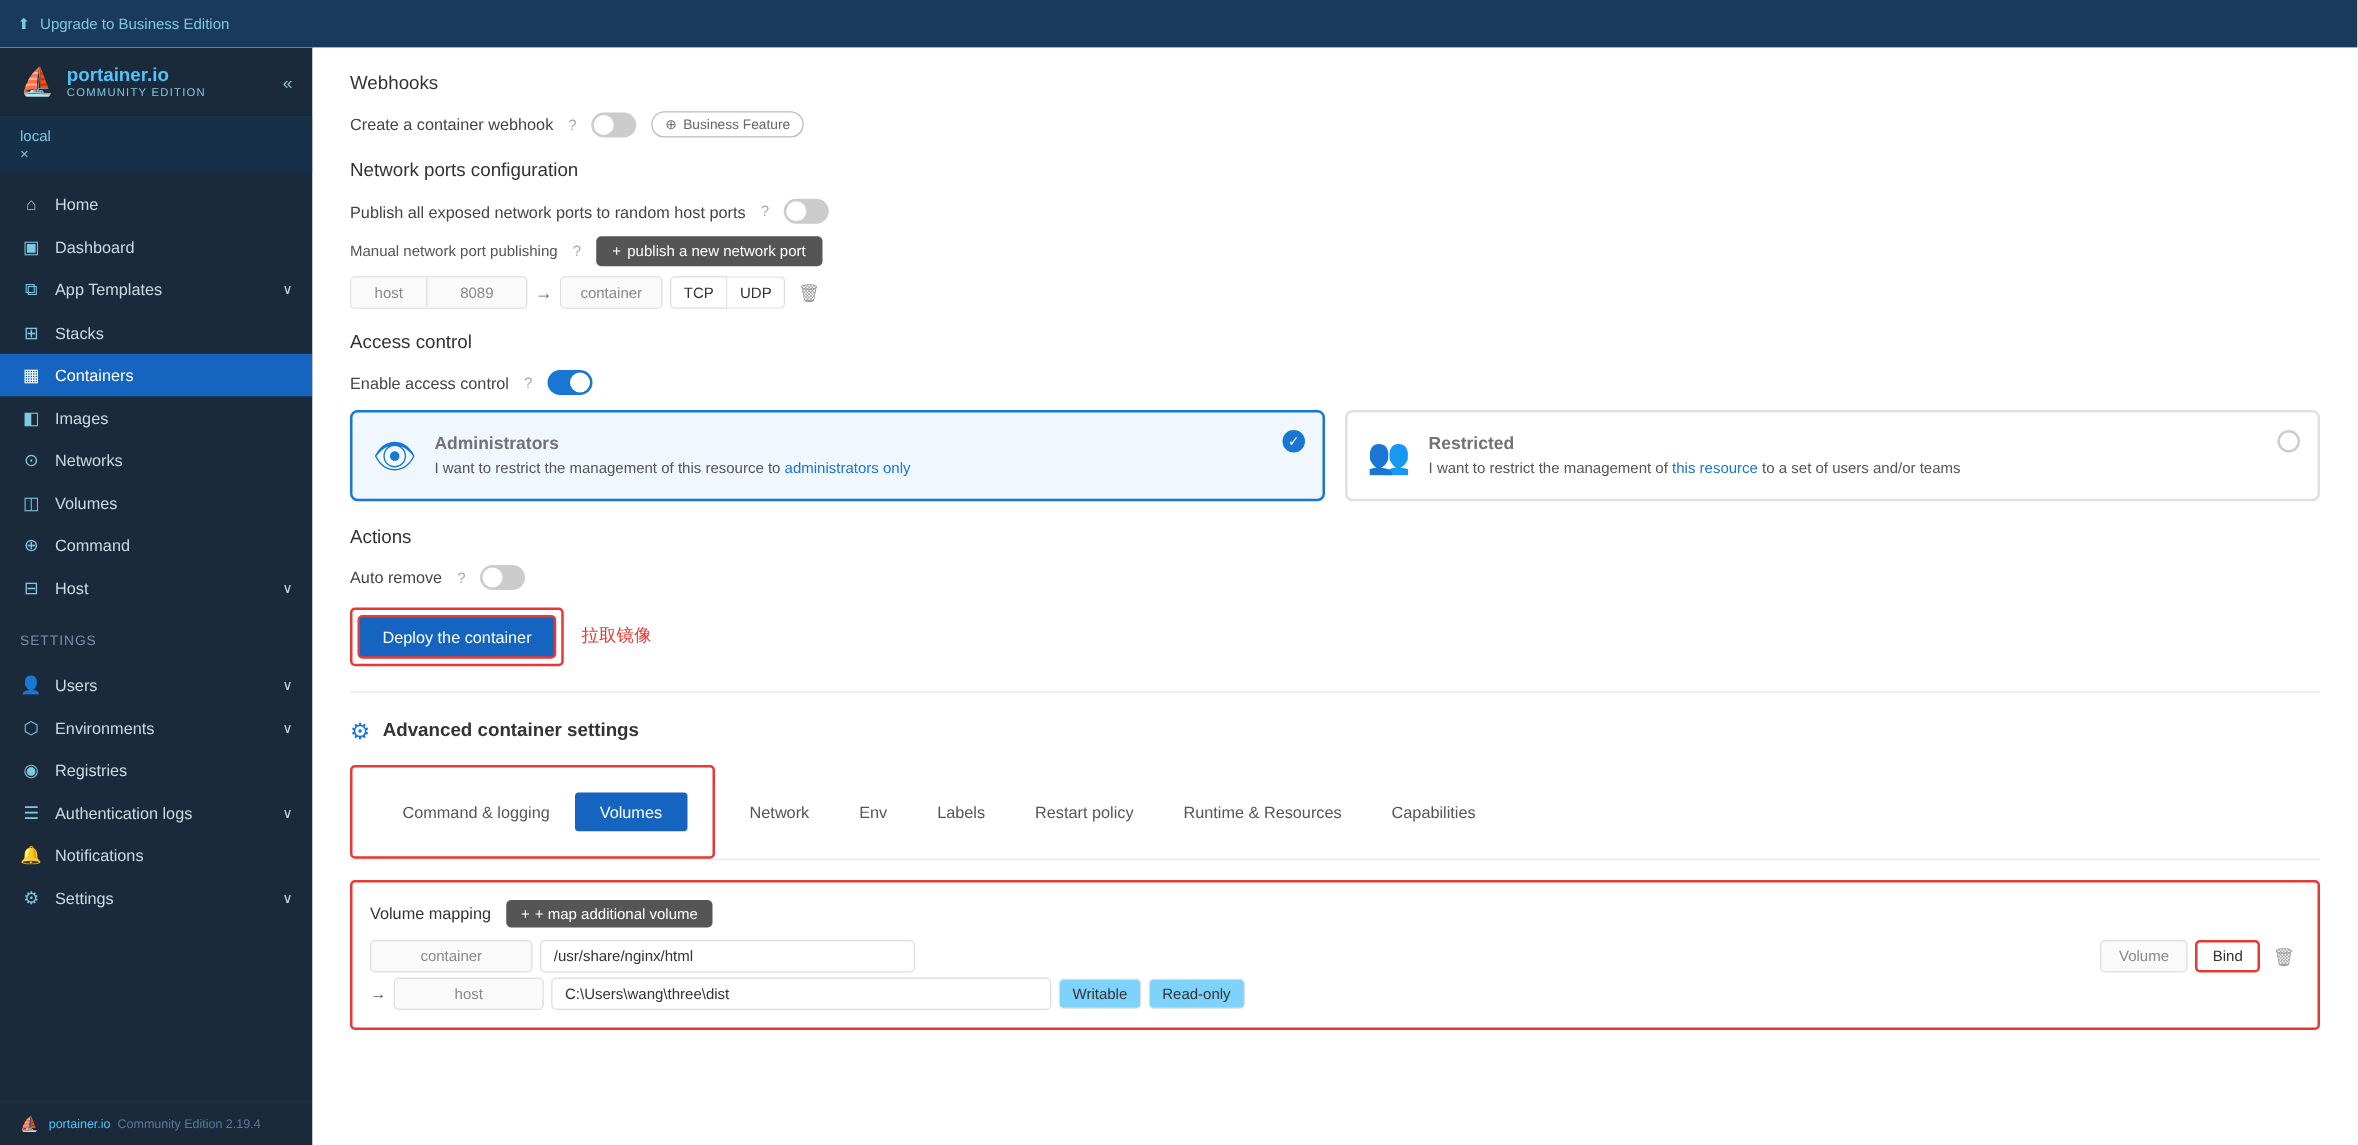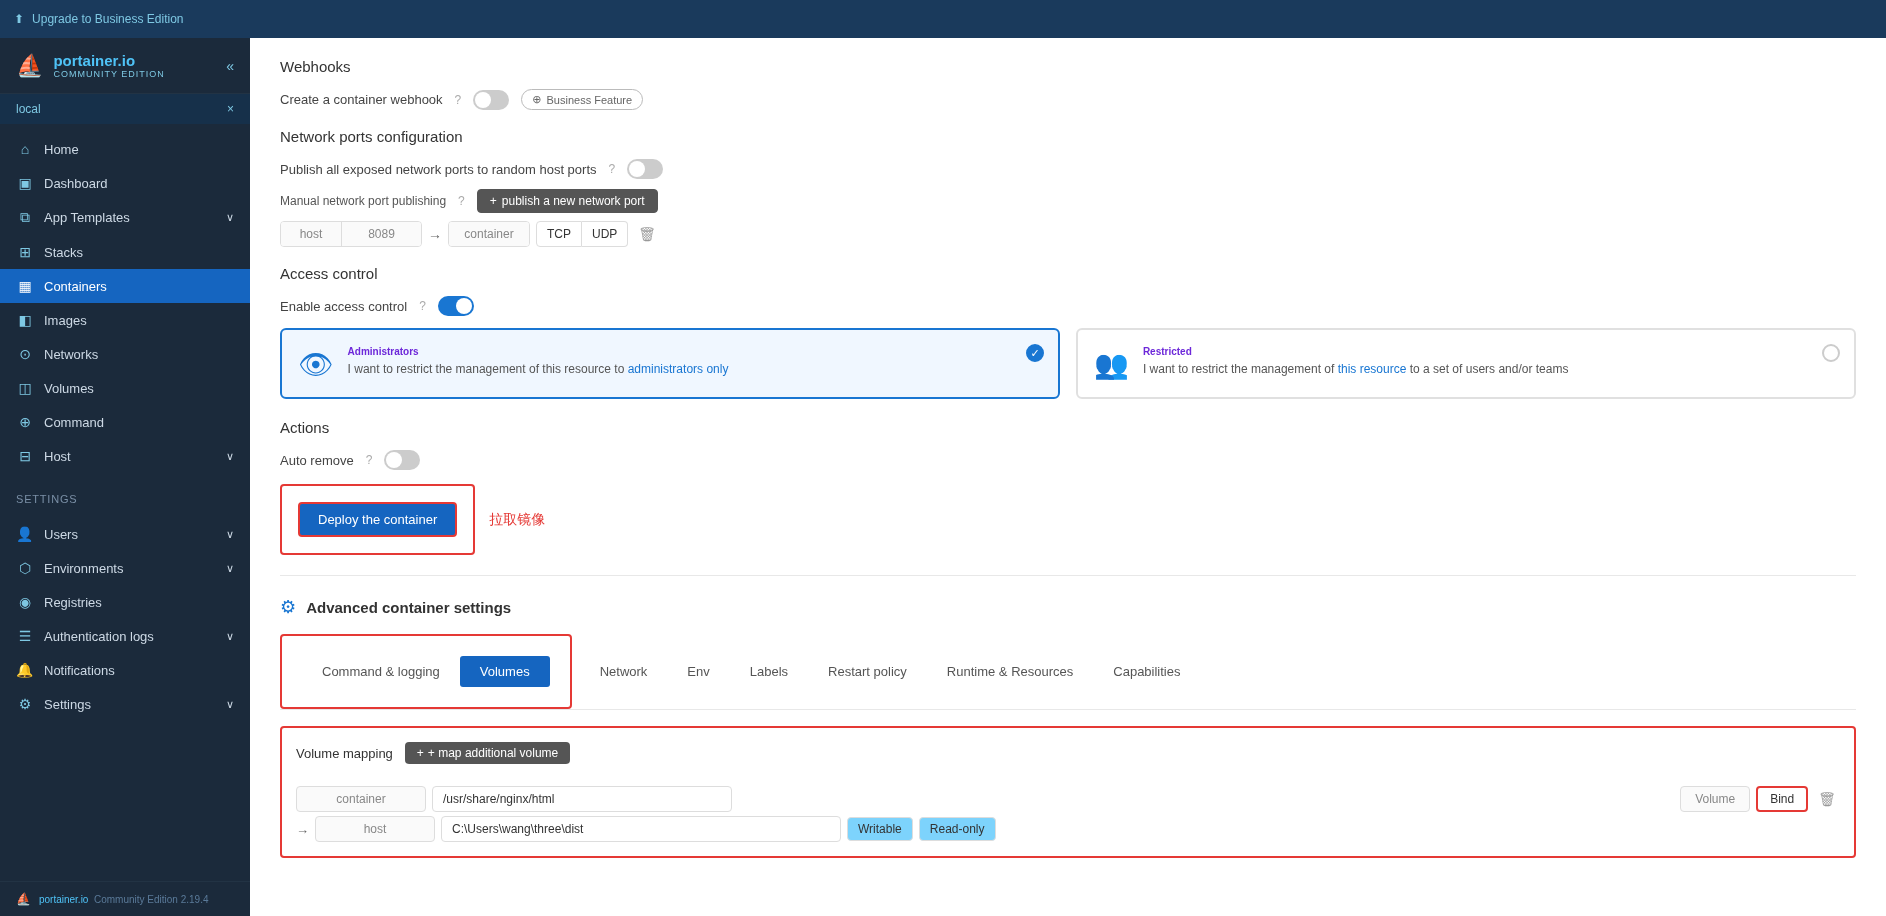--- a/index.html
+++ b/index.html
@@ -62,26 +62,26 @@
     .sidebar-group-label {
       padding: 12px 16px 4px;
       font-size: 11px;
       text-transform: uppercase;
       color: #7a8fa6;
       letter-spacing: 0.8px;
     }
 
     .sidebar-env-header {
       display: flex;
-      align-items: center;
       justify-content: space-between;
       padding: 8px 16px;
       background: #16304a;
       color: #7ec8e3;
       font-size: 12px;
+      flex-direction: column;
     }
     .sidebar-env-close { cursor: pointer; }
 
     .sidebar-footer {
       margin-top: auto;
       padding: 10px 16px;
       font-size: 10px;
       color: #5a7a99;
       border-top: 1px solid #223344;
       display: flex;
@@ -250,40 +250,40 @@
       height: 18px;
       border-radius: 50%;
       border: 2px solid #ccc;
       background: #fff;
     }
     .access-card-radio::after {
       content: '✓';
       color: #fff;
       font-size: 11px;
     }
-    .access-card-title { font-size: 10px; font-weight: 600; color: #6d28d9; margin-bottom: 4px; }
+    .access-card-title { font-size: 14px; font-weight: 600; color: #737373; margin-bottom: 4px; }
     .access-card-desc { font-size: 12px; color: #555; line-height: 1.4; }
     .access-card-desc a { color: #1976d2; text-decoration: none; }
 
     
     .actions-section { margin-bottom: 20px; }
     .auto-remove-row { display: flex; align-items: center; gap: 12px; margin-bottom: 14px; }
     .deploy-row { display: flex; align-items: center; gap: 14px; }
     .deploy-btn {
       background: #1565c0;
       color: #fff;
       border: 2px solid #e53935;
       border-radius: 4px;
       padding: 8px 18px;
       font-size: 13px;
       cursor: pointer;
       font-weight: 500;
     }
     .pull-label { color: #e53935; font-size: 14px; font-weight: 500; }
-    .red-box { border: 2px solid #e53935; display: inline-block; padding: 16px; border-radius: 4px; }
+    .red-box { border: 2px solid #e53935; display: inline-block; padding: 4px; border-radius: 4px; }
 
     
     .section-divider { border: none; border-top: 1px solid #e8e8e8; margin: 20px 0; }
 
     
     .advanced-section { background: #fff; }
     .advanced-header {
       display: flex;
       align-items: center;
       gap: 10px;
@@ -299,21 +299,21 @@
       border-radius: 3px;
       white-space: nowrap;
     }
     .tab-item.active {
       background: #1565c0;
       color: #fff;
     }
 
     
     .volume-section { border: 2px solid #e53935; border-radius: 4px; padding: 14px; }
-    .volume-header { display: flex; align-items: center; gap: 12px; margin-bottom: 22px; }
+    .volume-header { display: flex; align-items: center; gap: 12px; margin-bottom: 10px; }
     .map-vol-btn {
       display: inline-flex;
       align-items: center;
       gap: 4px;
       background: #555;
       color: #fff;
       border: none;
       border-radius: 4px;
       padding: 4px 12px;
       font-size: 12px;

